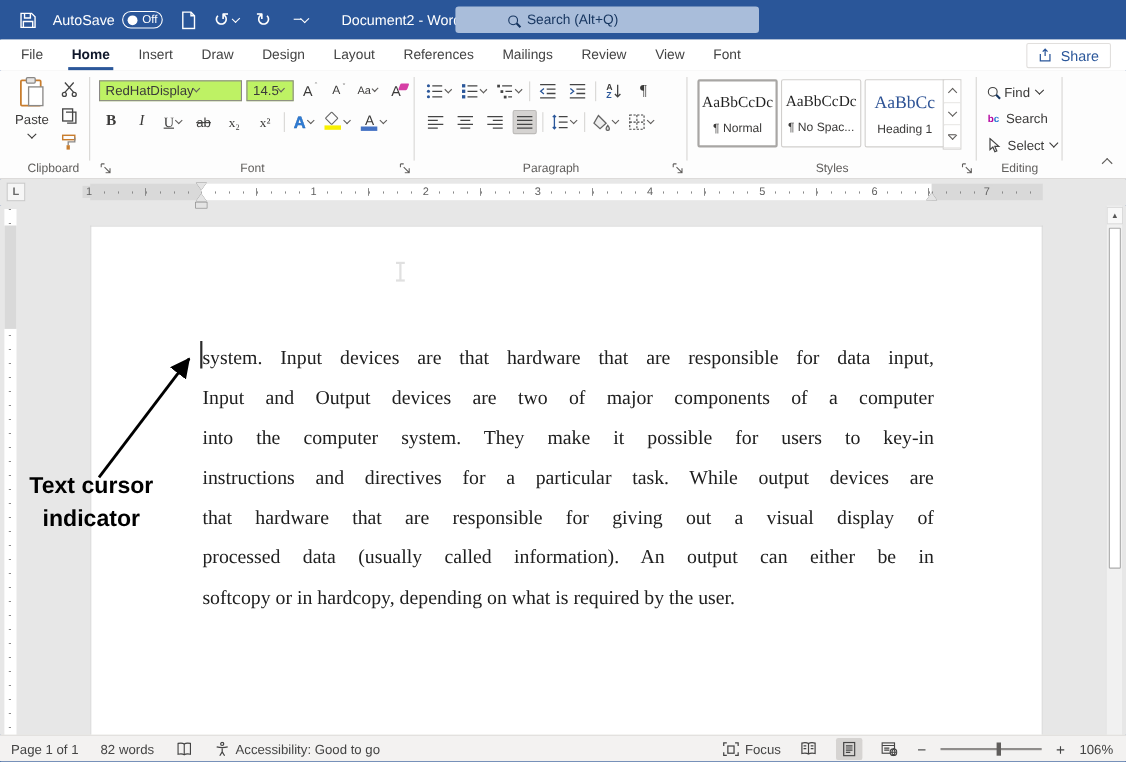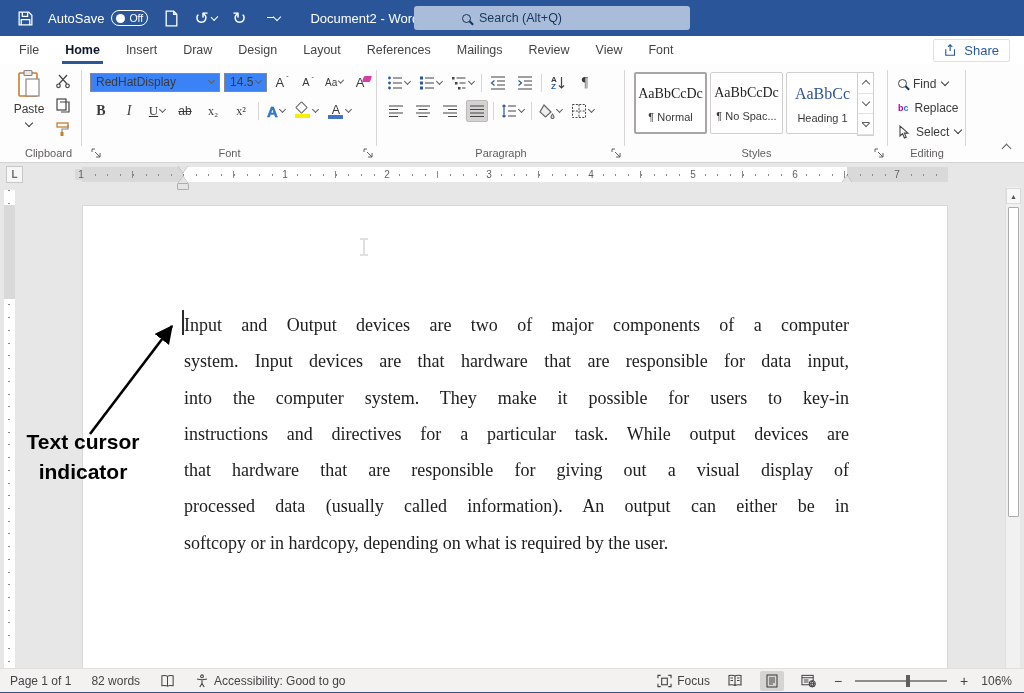--- a/index.html
+++ b/index.html
@@ -43,21 +43,21 @@
   
   .ribbon { position:absolute; left:0; top:64px; width:1024px; height:99px; background:#fdfdfd; border-bottom:1px solid #d5d3d1; font-size:11px; color:#3b3a39; }
   .rgroup { position:absolute; top:0; height:98px; }
   .sep { position:absolute; top:6px; width:1px; height:76px; background:#d8d6d4; }
   .g-lbl { position:absolute; bottom:3px; left:0; right:0; text-align:center; color:#605e5c; font-size:11px; }
   .launcher { position:absolute; bottom:4px; right:4px; width:10px; height:10px; color:#605e5c; }
   .launcher svg { display:block; }
   .rbtn { display:inline-flex; align-items:center; justify-content:center; gap:2px; min-width:22px; height:22px; border-radius:2px; padding:0 2px; color:#3b3a39; }
   .rbtn .chev, .combo .chev { width:5px; height:5px; border-width:1.2px; color:#605e5c; }
   .rbtn.sel { background:#d5d3d1; border:1px solid #bdbbb9; }
-  .combo { background:#3b82f6; border:1px solid #8a8886; height:19px; display:flex; align-items:center; justify-content:space-between; padding:0 5px; font-size:12px; }
+  .combo { background:#bef264; border:1px solid #8a8886; height:19px; display:flex; align-items:center; padding:0 5px; font-size:12px; }
   .frow { position:absolute; left:8px; right:6px; display:flex; align-items:center; gap:4px; }
   .bold { font-weight:bold; font-size:14px; font-family:"Liberation Serif",serif; }
   .ital { font-style:italic; font-size:14px; font-family:"Liberation Serif",serif; }
   .undl { text-decoration:underline; font-size:13px; font-family:"Liberation Serif",serif; }
   .strk { text-decoration:line-through; font-size:12px; }
   .subsup { font-size:12px; font-family:"Liberation Serif",serif; }
   .fx-a { color:#2e7cd6; font-weight:bold; font-size:15px; -webkit-text-stroke:0.4px #1b5fae; }
   .aa { font-size:10px; }
   .clr-a { position:relative; font-size:13px; font-weight:500; }
   .clr-a .eraser { position:absolute; right:-7px; top:1px; width:8px; height:6px; background:#d63ea5; border-radius:1px; transform:skewX(-20deg); }
@@ -449,21 +449,21 @@
     </div>
 
     <div class="rgroup" style="left:888px; width:78px;">
       <div class="edit-item" style="position:absolute; left:10px; top:8px;">
         <span class="mag" style="border-color:#444;"></span>
         <span>Find</span>
           <span class="chev"></span>
       </div>
       <div class="edit-item" style="position:absolute; left:10px; top:32px;">
         <span style="font-size:9px; font-weight:bold;"><span style="color:#b4009e;">b</span><span style="color:#2e7cd6;">c</span></span>
-        <span>Replace</span>
+        <span>Search</span>
       </div>
       <div class="edit-item" style="position:absolute; left:10px; top:56px;">
         <svg width="12" height="14" viewBox="0 0 12 14" fill="none" stroke="#444" stroke-width="1.1">
             <path d="M2 1v10l2.6-2.4L6.4 13l1.8-.8-1.8-4.1H10z"></path>
           </svg>
         <span>Select</span>
           <span class="chev"></span>
       </div>
       <span class="g-lbl">Editing</span>
       <span class="sep" style="left:77px;"></span>
@@ -495,22 +495,22 @@
 
   <div class="docarea">
     <div class="vruler">
         <span class="vr-gray"></span>
       </div>
 
     <div class="page">
       <span class="ibeam"></span>
       <span class="caret"></span>
       <div class="para">
+        <div class="pline">system. Input devices are that hardware that are responsible for data input,</div>
         <div class="pline">Input and Output devices are two of major components of a computer</div>
-        <div class="pline">system. Input devices are that hardware that are responsible for data input,</div>
         <div class="pline">into the computer system. They make it possible for users to key-in</div>
         <div class="pline">instructions and directives for a particular task. While output devices are</div>
         <div class="pline">that hardware that are responsible for giving out a visual display of</div>
         <div class="pline">processed data (usually called information). An output can either be in</div>
         <div class="pline last">softcopy or in hardcopy, depending on what is required by the user.</div>
       </div>
     </div>
 
     <svg class="ann-svg" width="220" height="280" viewBox="0 0 220 280">
       <defs>

